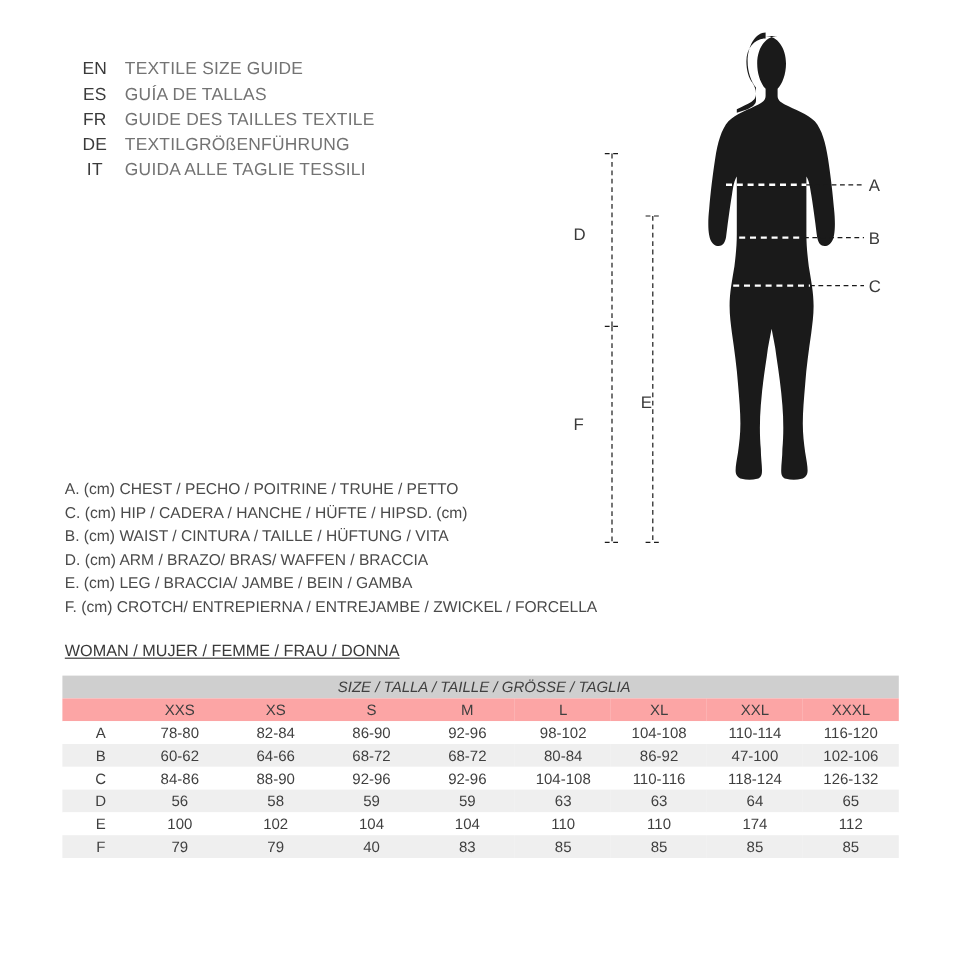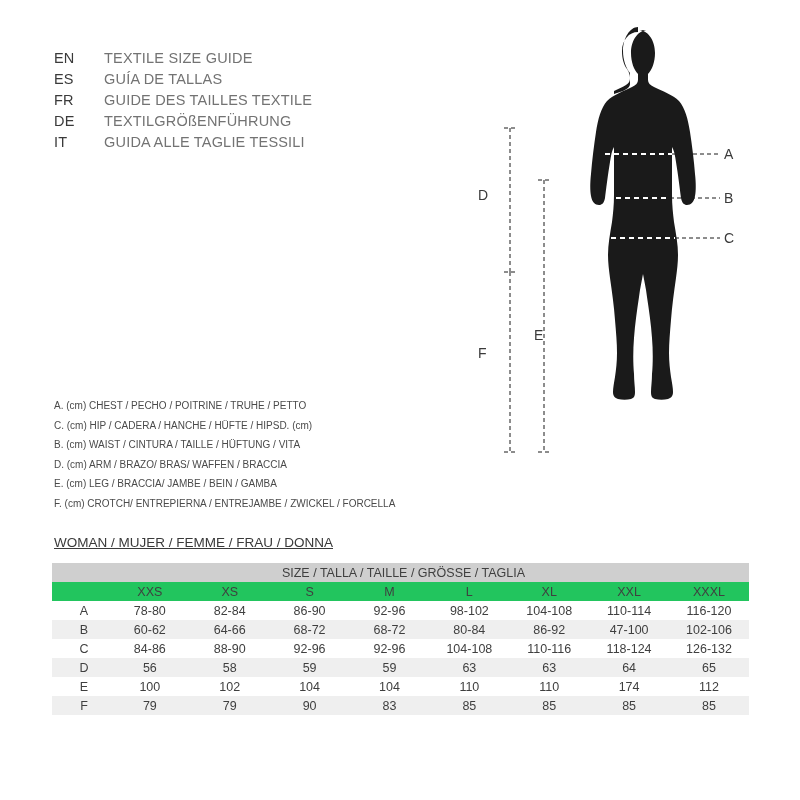--- a/index.html
+++ b/index.html
@@ -21,41 +21,42 @@
     height: 800px;
   }
 
   
   .lang-block {
     position: absolute;
     left: 54px;
     top: 50px;
     font-size: 14.5px;
     letter-spacing: 0.2px;
+    text-align: center;
   }
   .lang-row {
     display: flex;
     align-items: baseline;
     height: 21px;
   }
   .lang-code {
     width: 50px;
     flex: none;
     color: #3a3a3a;
   }
   .lang-text {
     color: #737373;
   }
 
   
   .legend {
     position: absolute;
     left: 54px;
     top: 400px;
-    font-size: 10px;
+    font-size: 13px;
   }
   .legend-row {
     height: 19.5px;
     white-space: nowrap;
     color: #4a4a4a;
   }
   .gender-row {
     position: absolute;
     left: 54px;
     top: 535px;
@@ -87,33 +88,34 @@
     color: #3f3f3f;
   }
   table.size-table td, table.size-table th {
     padding: 0;
     height: 19px;
     font-weight: normal;
     text-align: center;
     vertical-align: middle;
   }
   .row-head {
-    background: #22c55e;
+    background: #fca5a5;
   }
   .row-alt {
     background: #efefef;
   }
   .row-plain {
     background: #ffffff;
   }
   .title-cell {
     text-align: left;
     padding-left: 6px !important;
     background: #cfcfcf;
     height: 20px;
+    font-style: italic;
   }
   .col-label {
     width: 52px;
     text-align: left;
     padding-left: 6px !important;
   }
   .col-size {
     width: 80px;
   }
 </style>
@@ -334,21 +336,21 @@
         <td>110</td>
         <td>110</td>
         <td>174</td>
         <td>112</td>
       </tr>
 
       <tr class="row-alt">
         <td class="col-label">F</td>
         <td>79</td>
         <td>79</td>
-        <td>90</td>
+        <td>40</td>
         <td>83</td>
         <td>85</td>
         <td>85</td>
         <td>85</td>
         <td>85</td>
       </tr>
     </tbody>
       </table>
   </div>
 

